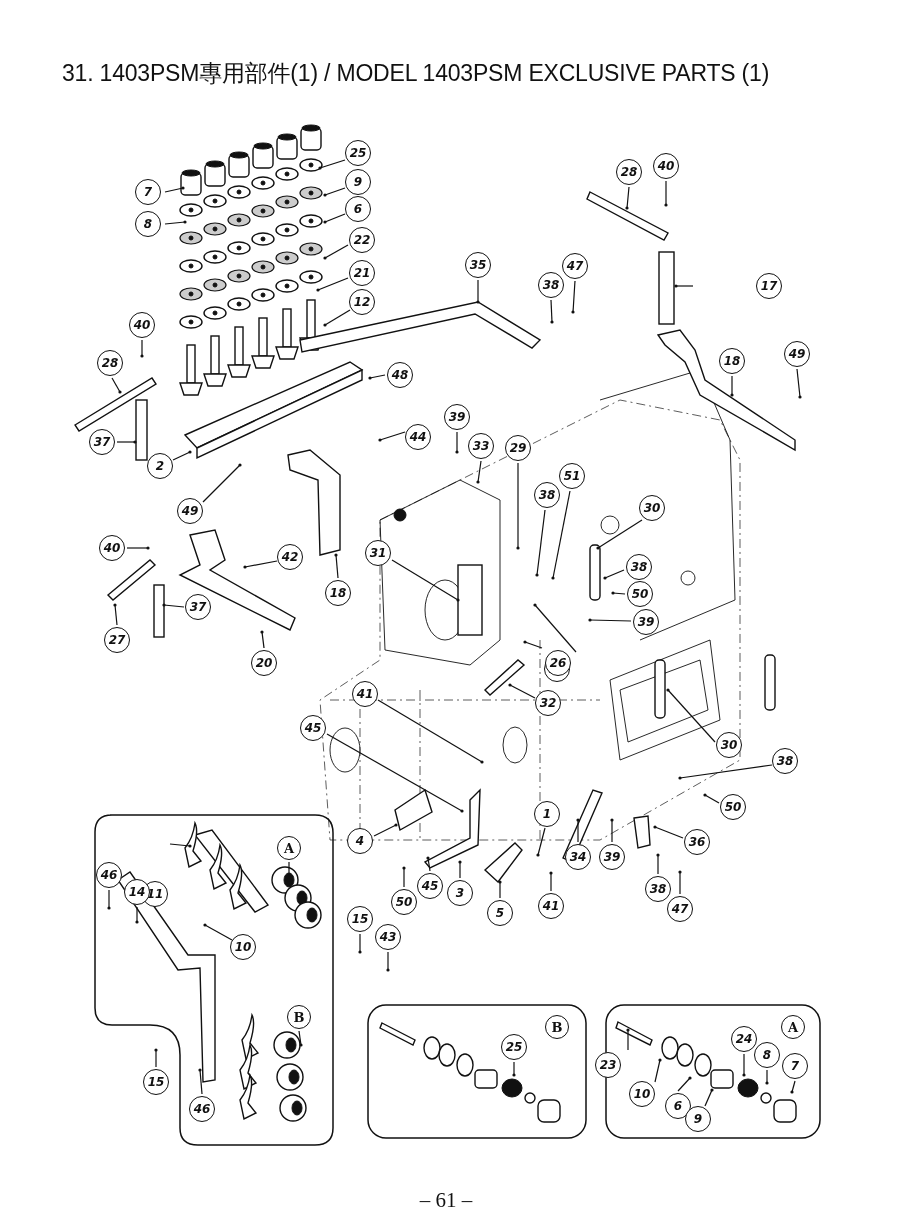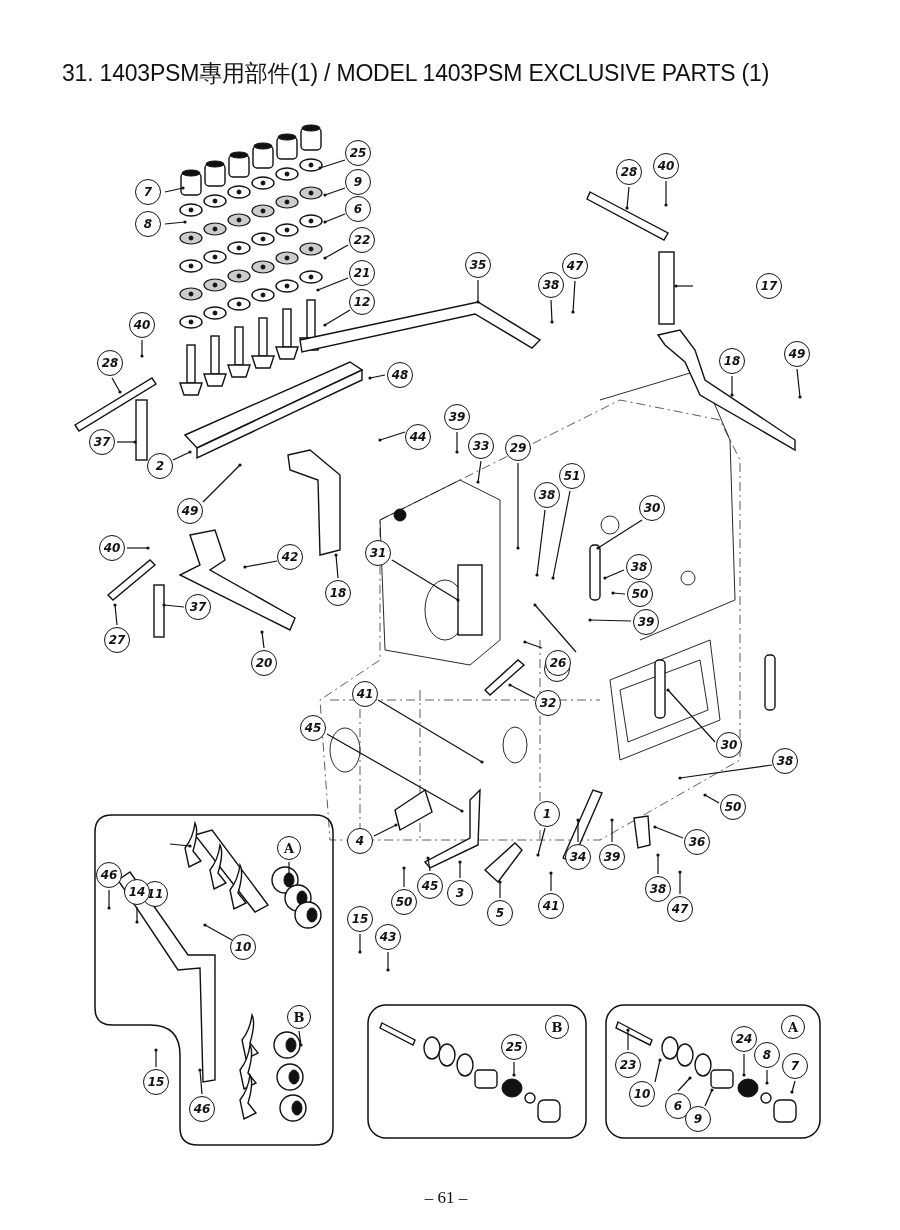--- a/index.html
+++ b/index.html
@@ -1,18 +1,18 @@
 <!DOCTYPE html>
 <html><head>
 <meta charset="utf-8">
 <style>
   html,body{margin:0;padding:0;background:#fff;}
   body{width:900px;height:1230px;position:relative;overflow:hidden;font-family:"Liberation Sans",sans-serif;color:#111;}
   #page-title{position:absolute;left:62px;top:58px;font-size:23px;font-weight:normal;letter-spacing:-0.2px;white-space:nowrap;font-family:"Liberation Sans",sans-serif;}
-  #page-number{position:absolute;left:0;width:892px;top:1188px;text-align:center;font-family:"Liberation Serif",serif;font-size:17px;}
+  #page-number{position:absolute;left:0;width:892px;top:1188px;text-align:center;font-family:"Liberation Serif",serif;font-size:21px;}
   svg#art{position:absolute;left:0;top:0;width:900px;height:1230px;}
   .callout{position:absolute;width:26px;height:26px;margin-left:-13px;margin-top:-13px;border:1.3px solid #111;border-radius:50%;background:#fff;
     display:flex;align-items:center;justify-content:center;font-family:"DejaVu Sans",sans-serif;font-style:italic;font-weight:bold;font-size:12px;box-sizing:border-box;}
   .callout.letter{font-style:normal;font-family:"DejaVu Serif",serif;font-size:13px;width:24px;height:24px;margin-left:-12px;margin-top:-12px;}
   .line{stroke:#111;stroke-width:1.2;fill:none;}
   .thin{stroke:#111;stroke-width:0.9;fill:none;}
   .dash{stroke:#333;stroke-width:0.8;stroke-dasharray:9 4 2 4;fill:none;}
   .part{stroke:#111;stroke-width:1.4;fill:#fff;}
   .dark{fill:#111;stroke:#111;}
   .gray{fill:#ccc;stroke:#111;stroke-width:1.2;}
@@ -480,21 +480,21 @@
     <div class="callout letter" style="left: 289px; top: 848px;">A</div>
     <div class="callout" style="left: 109px; top: 875px;">46</div>
     <div class="callout" style="left: 137px; top: 892px;">14</div>
     <div class="callout" style="left: 243px; top: 947px;">10</div>
     <div class="callout letter" style="left: 299px; top: 1017px;">B</div>
     <div class="callout" style="left: 156px; top: 1082px;">15</div>
     <div class="callout" style="left: 202px; top: 1109px;">46</div>
     <div class="callout letter" style="left: 557px; top: 1027px;">B</div>
     <div class="callout" style="left: 514px; top: 1047px;">25</div>
     <div class="callout letter" style="left: 793px; top: 1027px;">A</div>
-    <div class="callout" style="left: 628px; top: 1065px;">23</div>
+    <div class="callout" style="left: 608px; top: 1065px;">23</div>
     <div class="callout" style="left: 744px; top: 1039px;">24</div>
     <div class="callout" style="left: 767px; top: 1055px;">8</div>
     <div class="callout" style="left: 795px; top: 1066px;">7</div>
     <div class="callout" style="left: 642px; top: 1094px;">10</div>
     <div class="callout" style="left: 678px; top: 1106px;">6</div>
     <div class="callout" style="left: 698px; top: 1119px;">9</div>
   </div>
 
 <div id="page-number">– 61 –</div>
 

